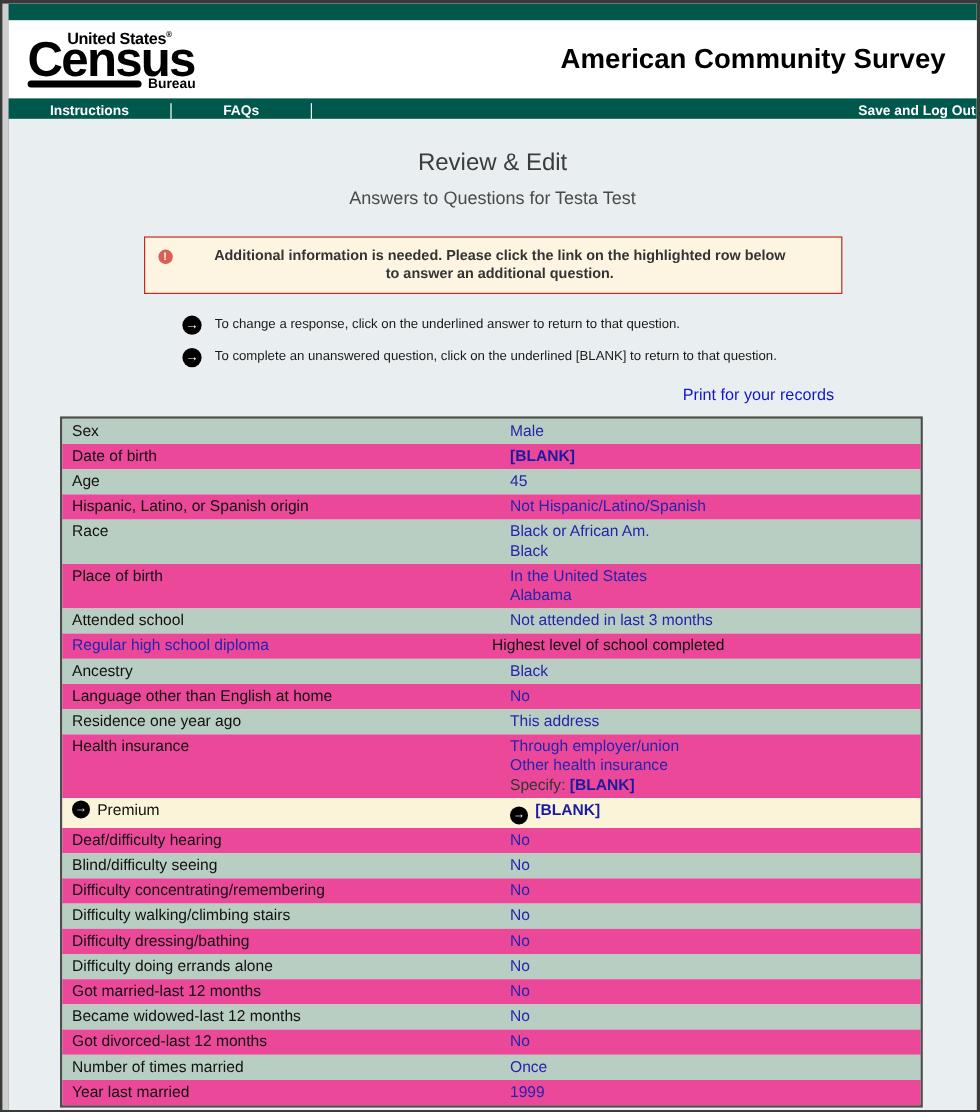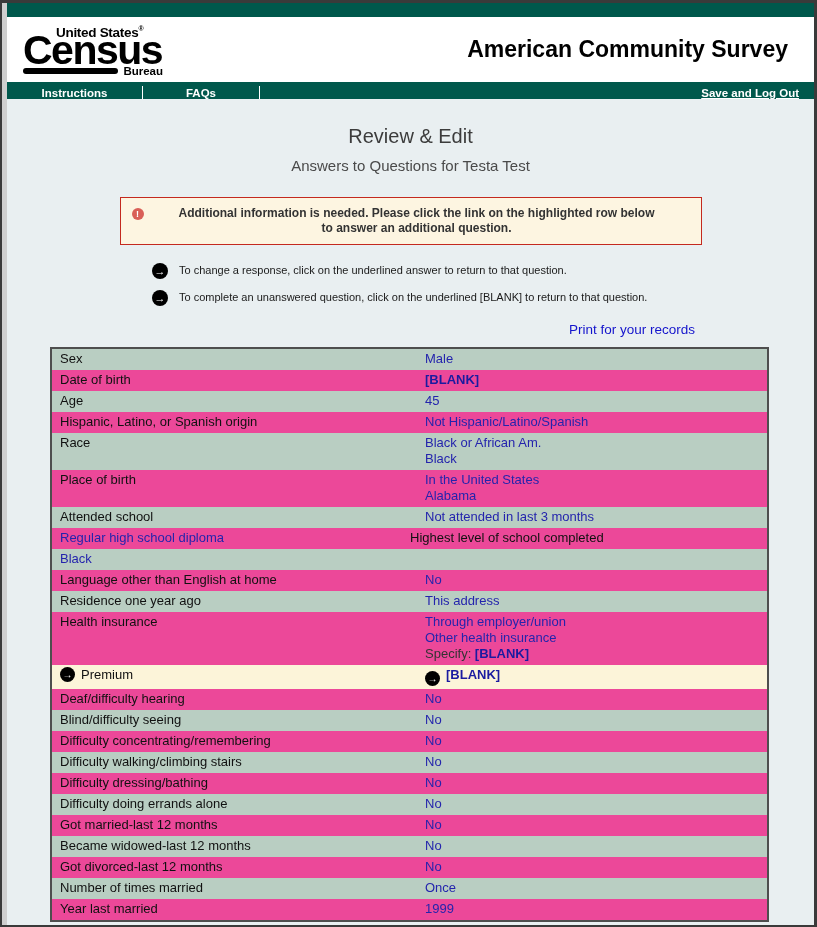--- a/index.html
+++ b/index.html
@@ -29,21 +29,21 @@
   .logo-bar { flex:1; height:6px; background:#000; border-radius:3px; margin-right:5px; }
   .logo-sub { font-size:11.5px; font-weight:bold; color:#000; }
   .app-title { font-size:23px; font-weight:bold; color:#000; }
   .nav {
     height:17px; background:#00584c; display:flex; align-items:flex-end;
     color:#fff; font-size:11.5px; font-weight:bold;
   }
   .nav-item { width:135px; text-align:center; cursor:pointer; }
   .nav-item.faqs { width:116px; }
   .nav-sep { width:1px; height:13px; background:#ffffff; }
-  .nav-right { margin-left:auto; padding-right:15px; cursor:pointer;text-decoration:underline; }
+  .nav-right { margin-left:auto; padding-right:1px; cursor:pointer; }
 
   .page-title { margin-top:26px; text-align:center; font-size:20px; font-weight:normal; color:#3c3c3c; }
   .page-subtitle { margin-top:9px; text-align:center; font-size:15px; font-weight:normal; color:#4a4a4a; }
 
   .alert {
     position:relative; width:582px; margin:23px auto 0;
     background:#fdf5e1; border:1px solid #c4291f;
     padding:8px 40px 8px 52px; text-align:center;
     font-size:12px; font-weight:bold; color:#333; line-height:15px;
   }
@@ -200,20 +200,23 @@
       </div>
       <div class="trow light">
         <div class="tcell answer">
           <div class="ans-line"><a href="#" class="ans-link">Regular high school diploma</a></div>
         </div>
         <div class="tcell label">
           <span>Highest level of school completed</span>
         </div>
       </div>
       <div class="trow green">
+        <div class="tcell label">
+          <span>Ancestry</span>
+        </div>
         <div class="tcell answer">
           <div class="ans-line"><a href="#" class="ans-link">Black</a></div>
         </div>
       </div>
       <div class="trow light">
         <div class="tcell label">
           <span>Language other than English at home</span>
         </div>
         <div class="tcell answer">
           <div class="ans-line"><a href="#" class="ans-link">No</a></div>

